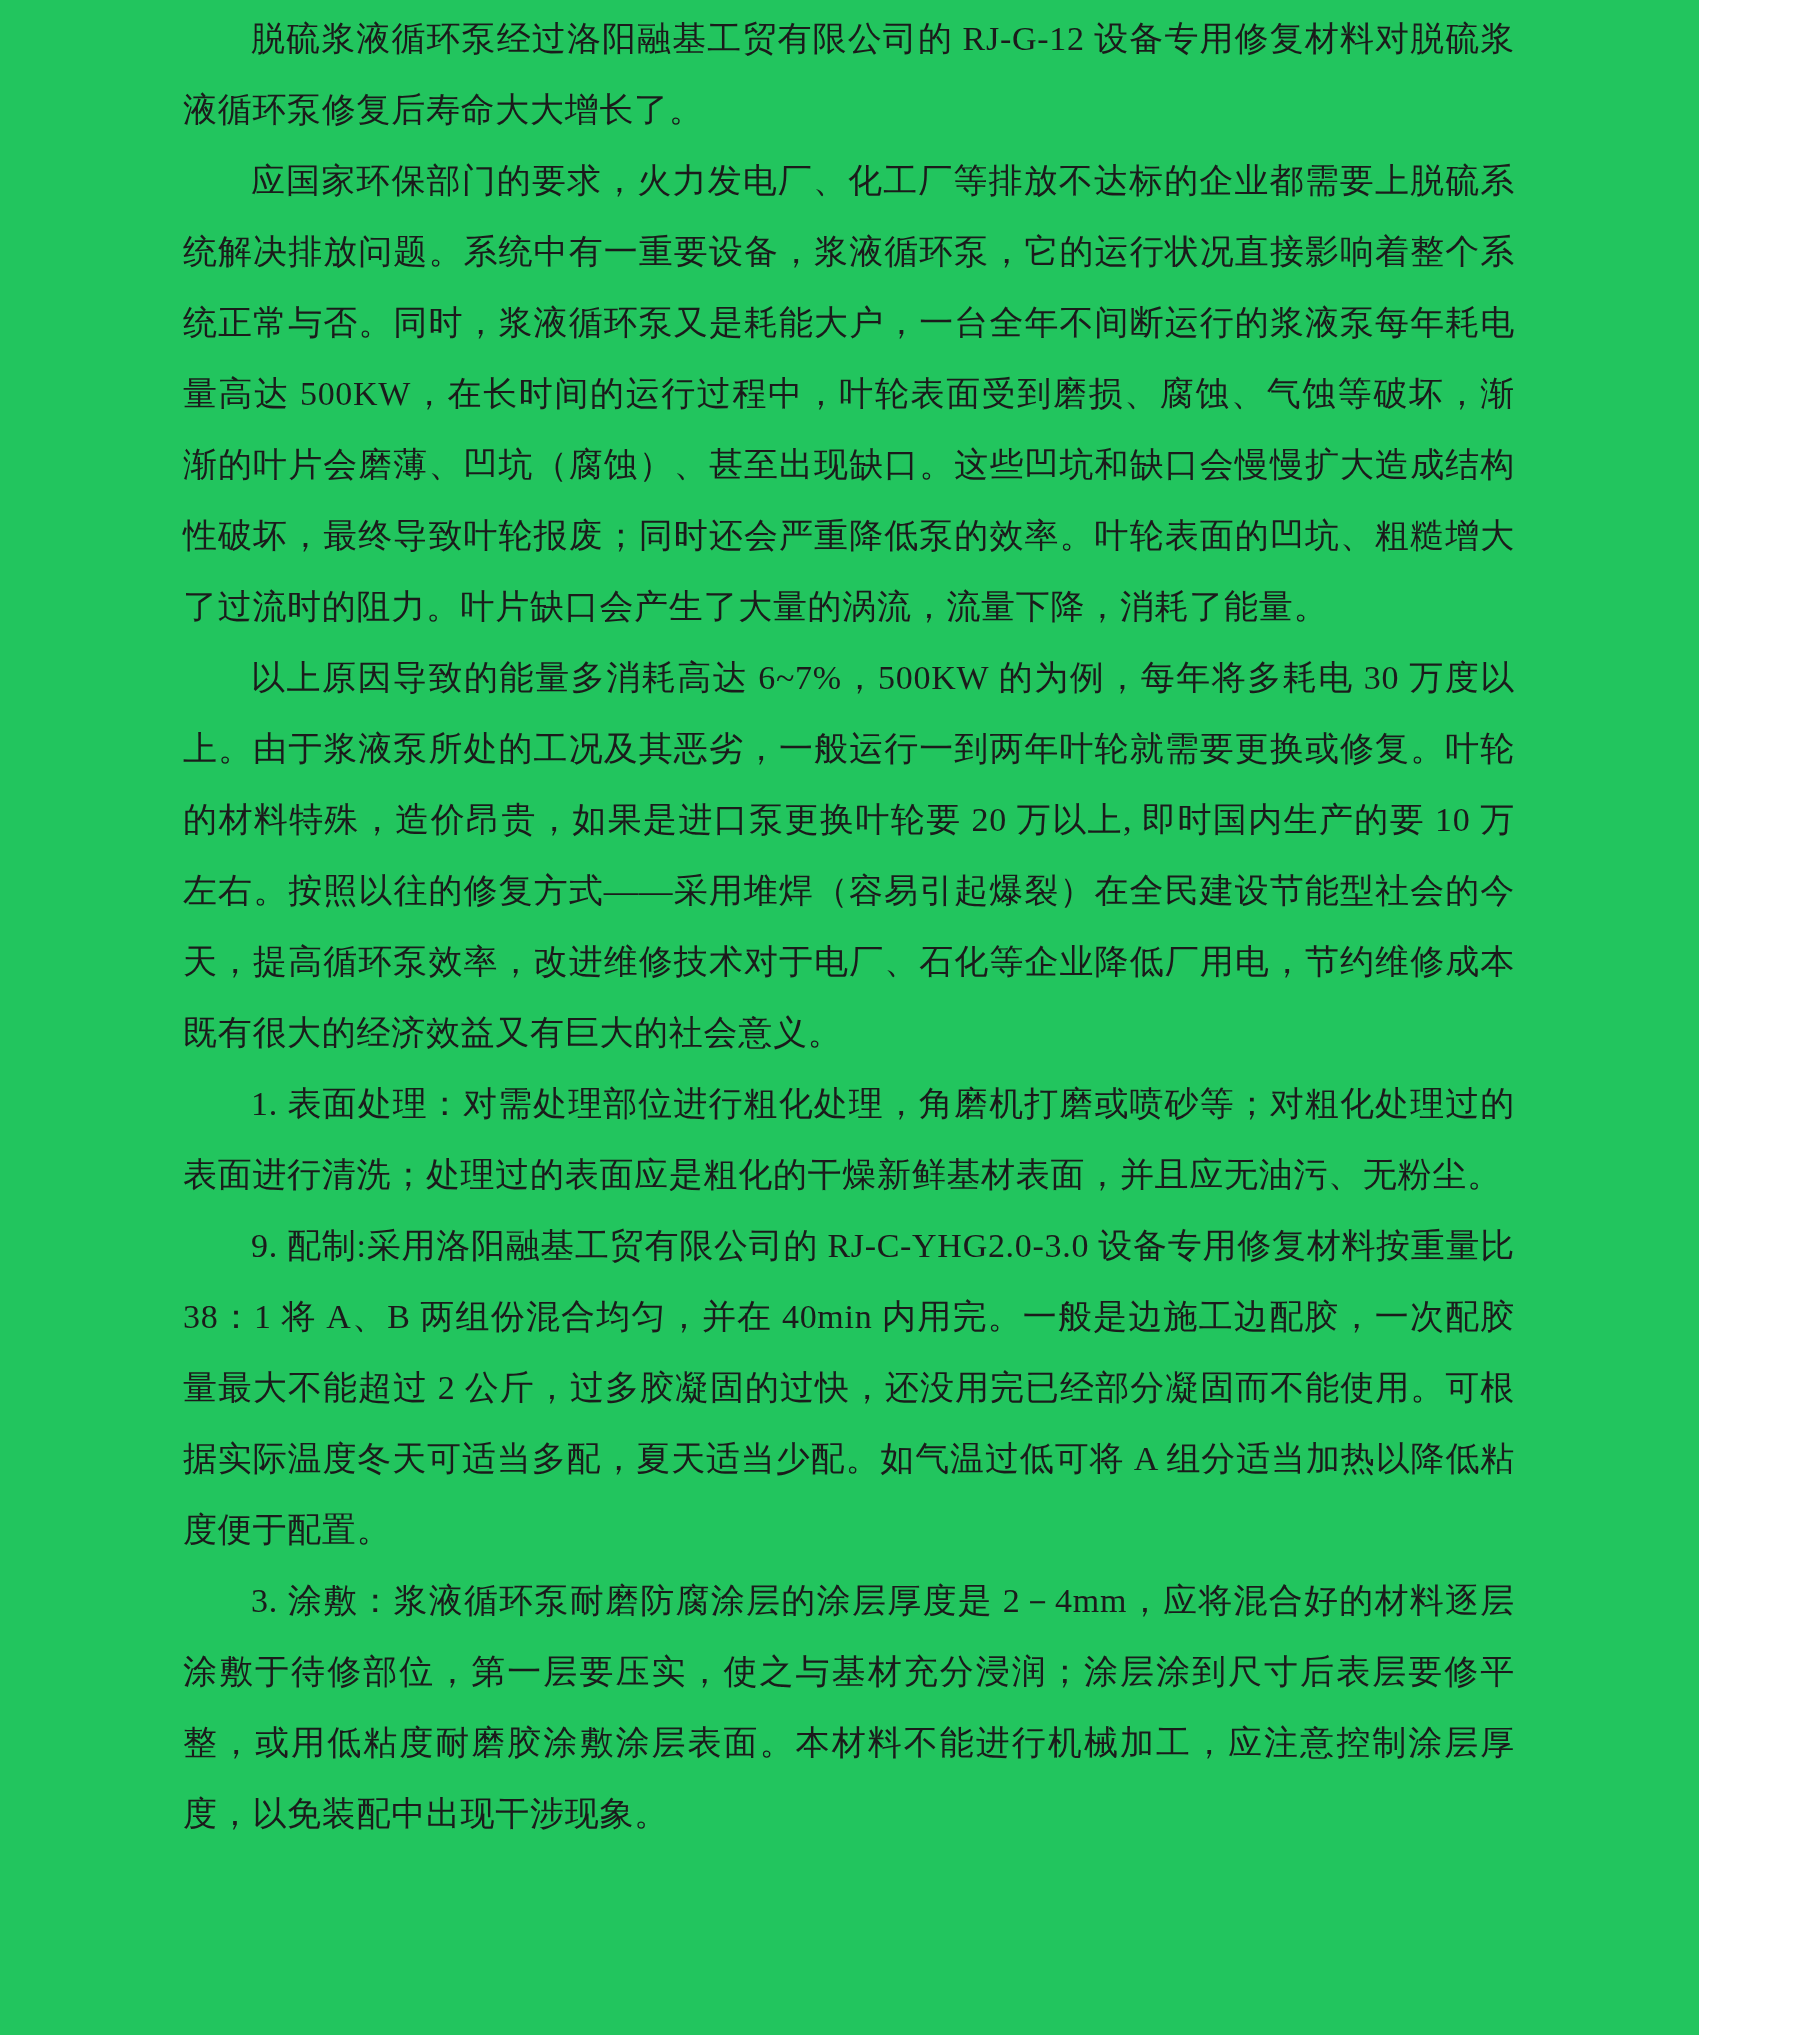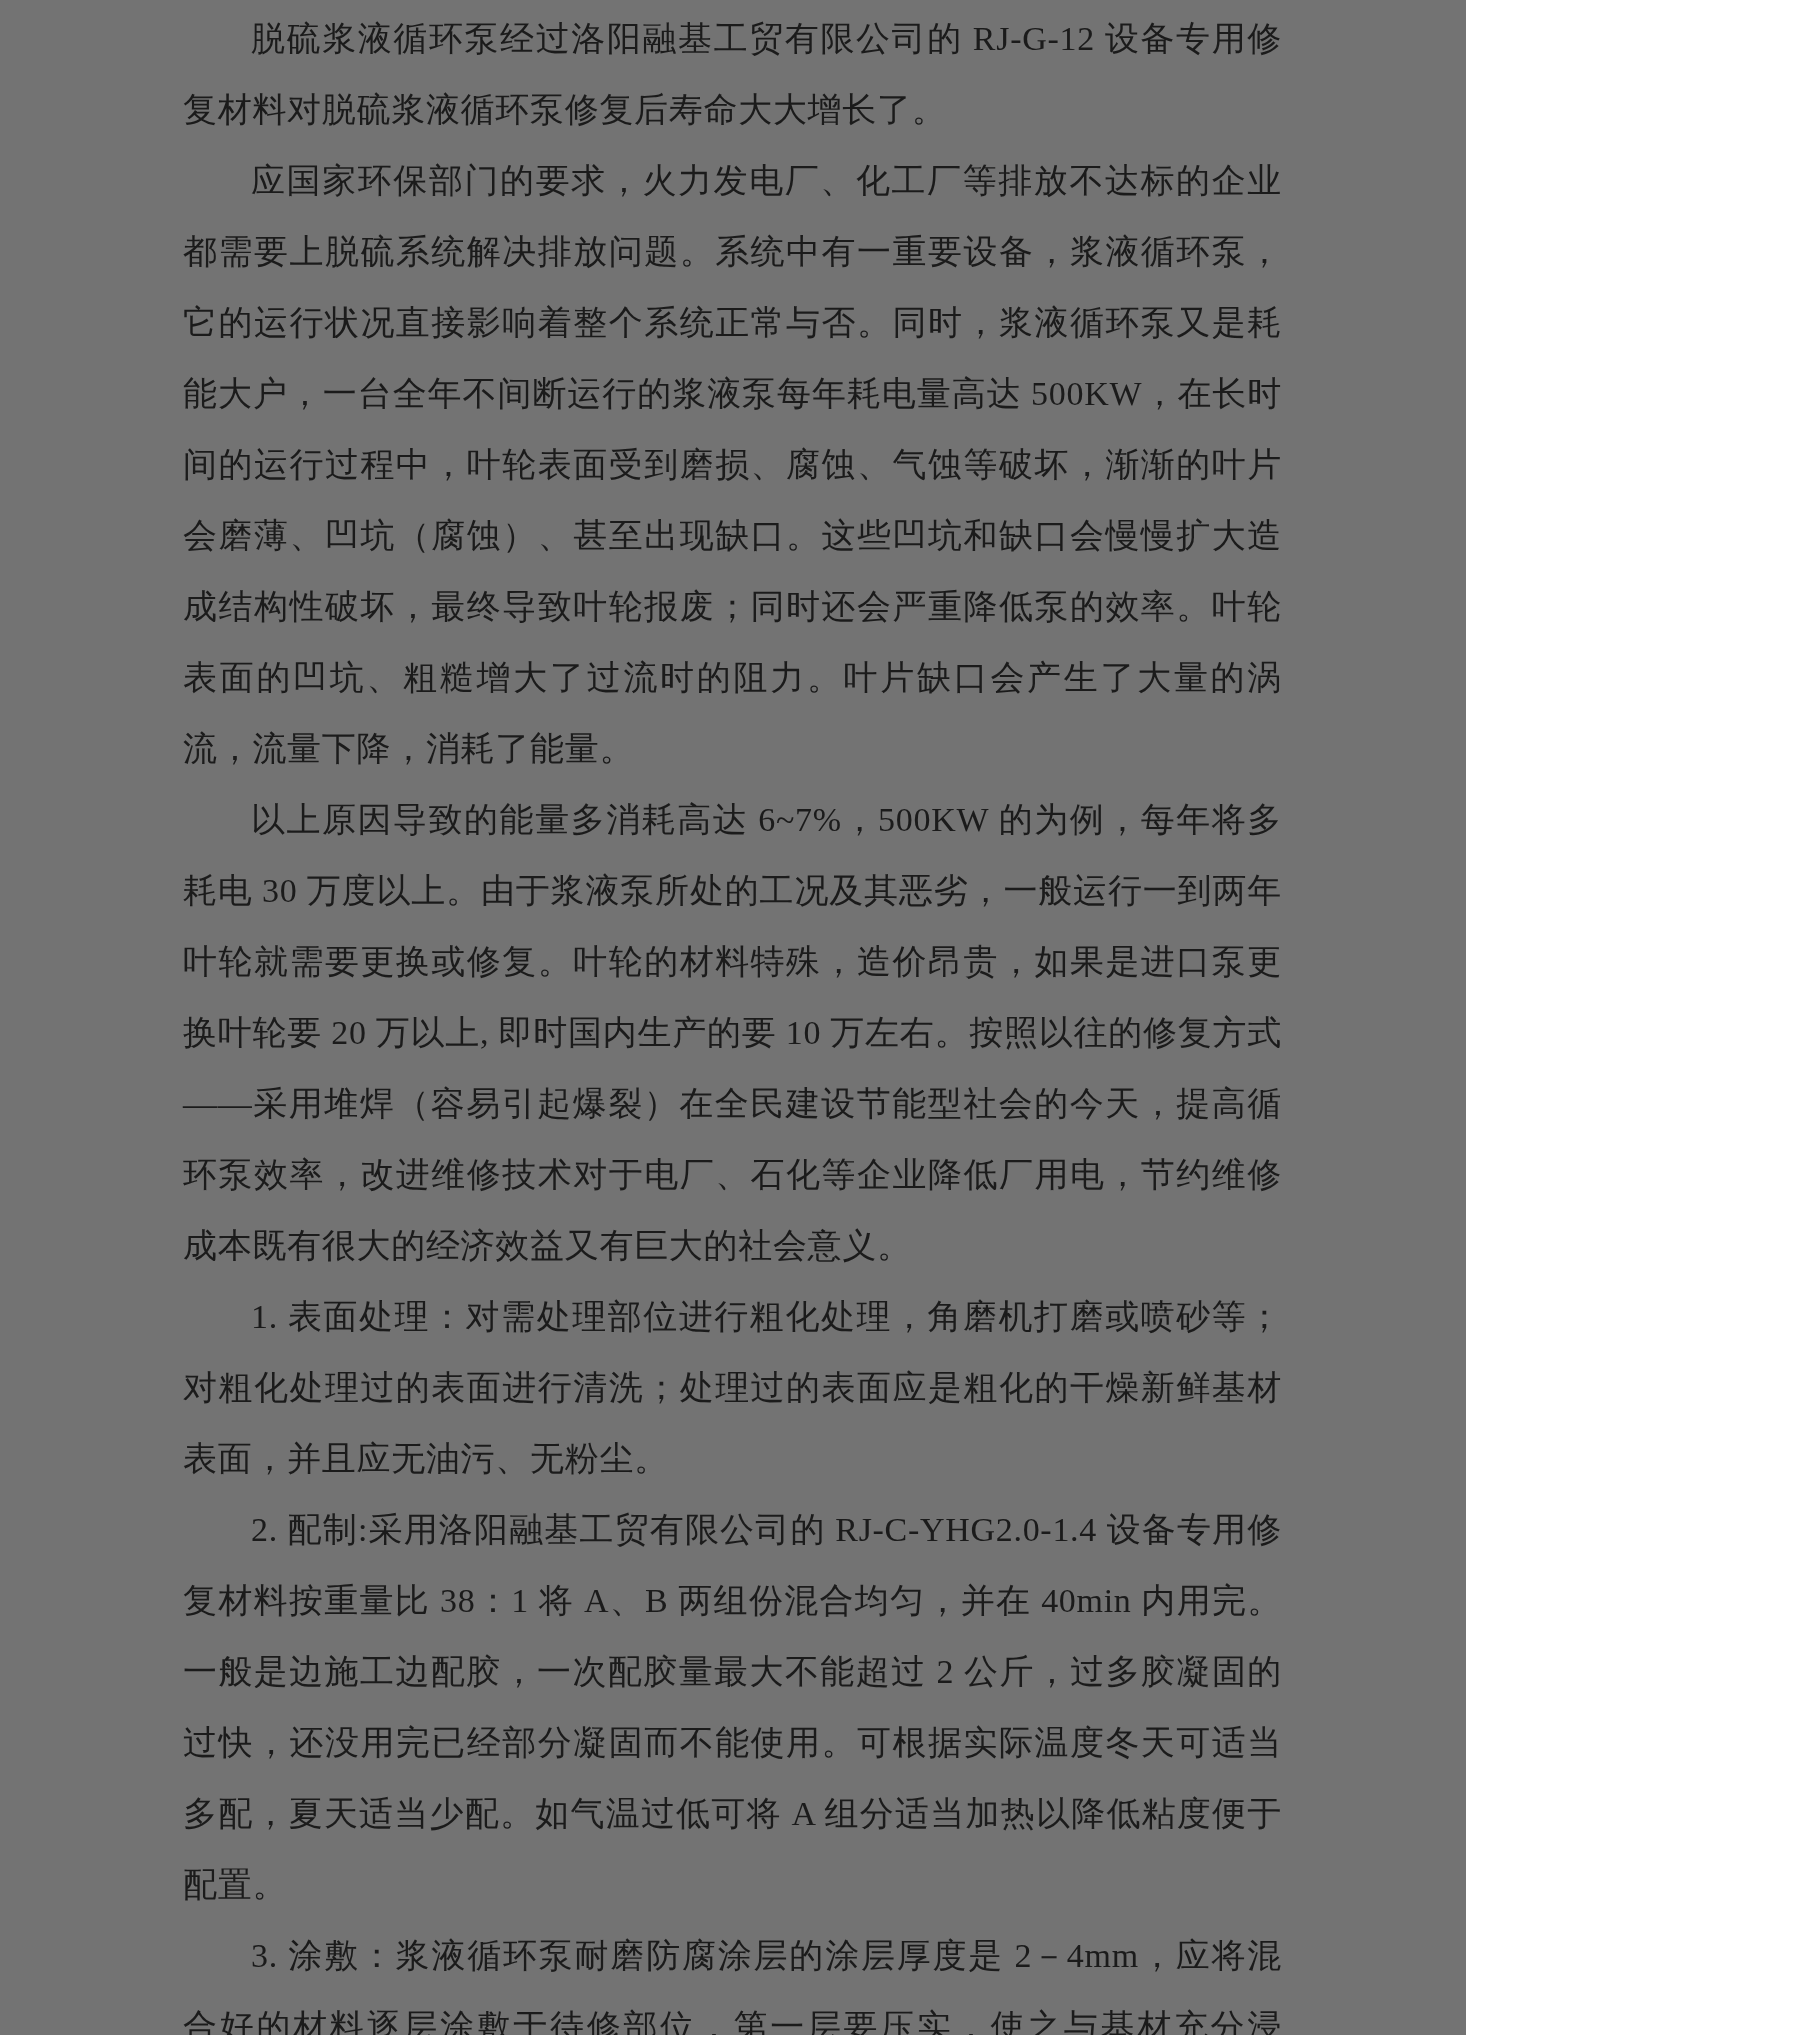--- a/index.html
+++ b/index.html
@@ -7,24 +7,24 @@
     padding: 0;
     background: #ffffff;
   }
   body {
     width: 1802px;
     height: 2035px;
     overflow: hidden;
   }
   .doc-page {
     box-sizing: border-box;
-    width: 1466px;
+    width: 1699px;
     height: 2035px;
     padding: 2.9px 184px 0 183px;
-    background: #737373;
+    background: #22c55e;
     font-family: "Liberation Serif", "DejaVu Serif", serif;
     font-size: 34px;
     letter-spacing: 0.7px;
     line-height: 71px;
     color: #1b1b1b;
     text-align: justify;
     -webkit-font-smoothing: antialiased;
   }
   .doc-page p {
     margin: 0;
@@ -35,17 +35,17 @@
   }
 </style>
 </head>
 <body>
 
 <div class="doc-page">
   <p class="indent">脱硫浆液循环泵经过洛阳融基工贸有限公司的 RJ-G-12 设备专用修复材料对脱硫浆液循环泵修复后寿命大大增长了。</p>
   <p class="indent">应国家环保部门的要求，火力发电厂、化工厂等排放不达标的企业都需要上脱硫系统解决排放问题。系统中有一重要设备，浆液循环泵，它的运行状况直接影响着整个系统正常与否。同时，浆液循环泵又是耗能大户，一台全年不间断运行的浆液泵每年耗电量高达 500KW，在长时间的运行过程中，叶轮表面受到磨损、腐蚀、气蚀等破坏，渐渐的叶片会磨薄、凹坑（腐蚀）、甚至出现缺口。这些凹坑和缺口会慢慢扩大造成结构性破坏，最终导致叶轮报废；同时还会严重降低泵的效率。叶轮表面的凹坑、粗糙增大了过流时的阻力。叶片缺口会产生了大量的涡流，流量下降，消耗了能量。</p>
   <p class="indent">以上原因导致的能量多消耗高达 6~7%，500KW 的为例，每年将多耗电 30 万度以上。由于浆液泵所处的工况及其恶劣，一般运行一到两年叶轮就需要更换或修复。叶轮的材料特殊，造价昂贵，如果是进口泵更换叶轮要 20 万以上, 即时国内生产的要 10 万左右。按照以往的修复方式——采用堆焊（容易引起爆裂）在全民建设节能型社会的今天，提高循环泵效率，改进维修技术对于电厂、石化等企业降低厂用电，节约维修成本既有很大的经济效益又有巨大的社会意义。</p>
   <p class="indent">1.  表面处理：对需处理部位进行粗化处理，角磨机打磨或喷砂等；对粗化处理过的表面进行清洗；处理过的表面应是粗化的干燥新鲜基材表面，并且应无油污、无粉尘。</p>
-  <p class="indent">2.  配制:采用洛阳融基工贸有限公司的 RJ-C-YHG2.0-1.4 设备专用修复材料按重量比 38：1 将 A、B 两组份混合均匀，并在 40min 内用完。一般是边施工边配胶，一次配胶量最大不能超过 2 公斤，过多胶凝固的过快，还没用完已经部分凝固而不能使用。可根据实际温度冬天可适当多配，夏天适当少配。如气温过低可将 A 组分适当加热以降低粘度便于配置。</p>
+  <p class="indent">9.  配制:采用洛阳融基工贸有限公司的 RJ-C-YHG2.0-3.0 设备专用修复材料按重量比 38：1 将 A、B 两组份混合均匀，并在 40min 内用完。一般是边施工边配胶，一次配胶量最大不能超过 2 公斤，过多胶凝固的过快，还没用完已经部分凝固而不能使用。可根据实际温度冬天可适当多配，夏天适当少配。如气温过低可将 A 组分适当加热以降低粘度便于配置。</p>
   <p class="indent">3.  涂敷：浆液循环泵耐磨防腐涂层的涂层厚度是 2－4mm，应将混合好的材料逐层涂敷于待修部位，第一层要压实，使之与基材充分浸润；涂层涂到尺寸后表层要修平整，或用低粘度耐磨胶涂敷涂层表面。本材料不能进行机械加工，应注意控制涂层厚度，以免装配中出现干涉现象。</p>
 
 </div>
 
 
 </body></html>

